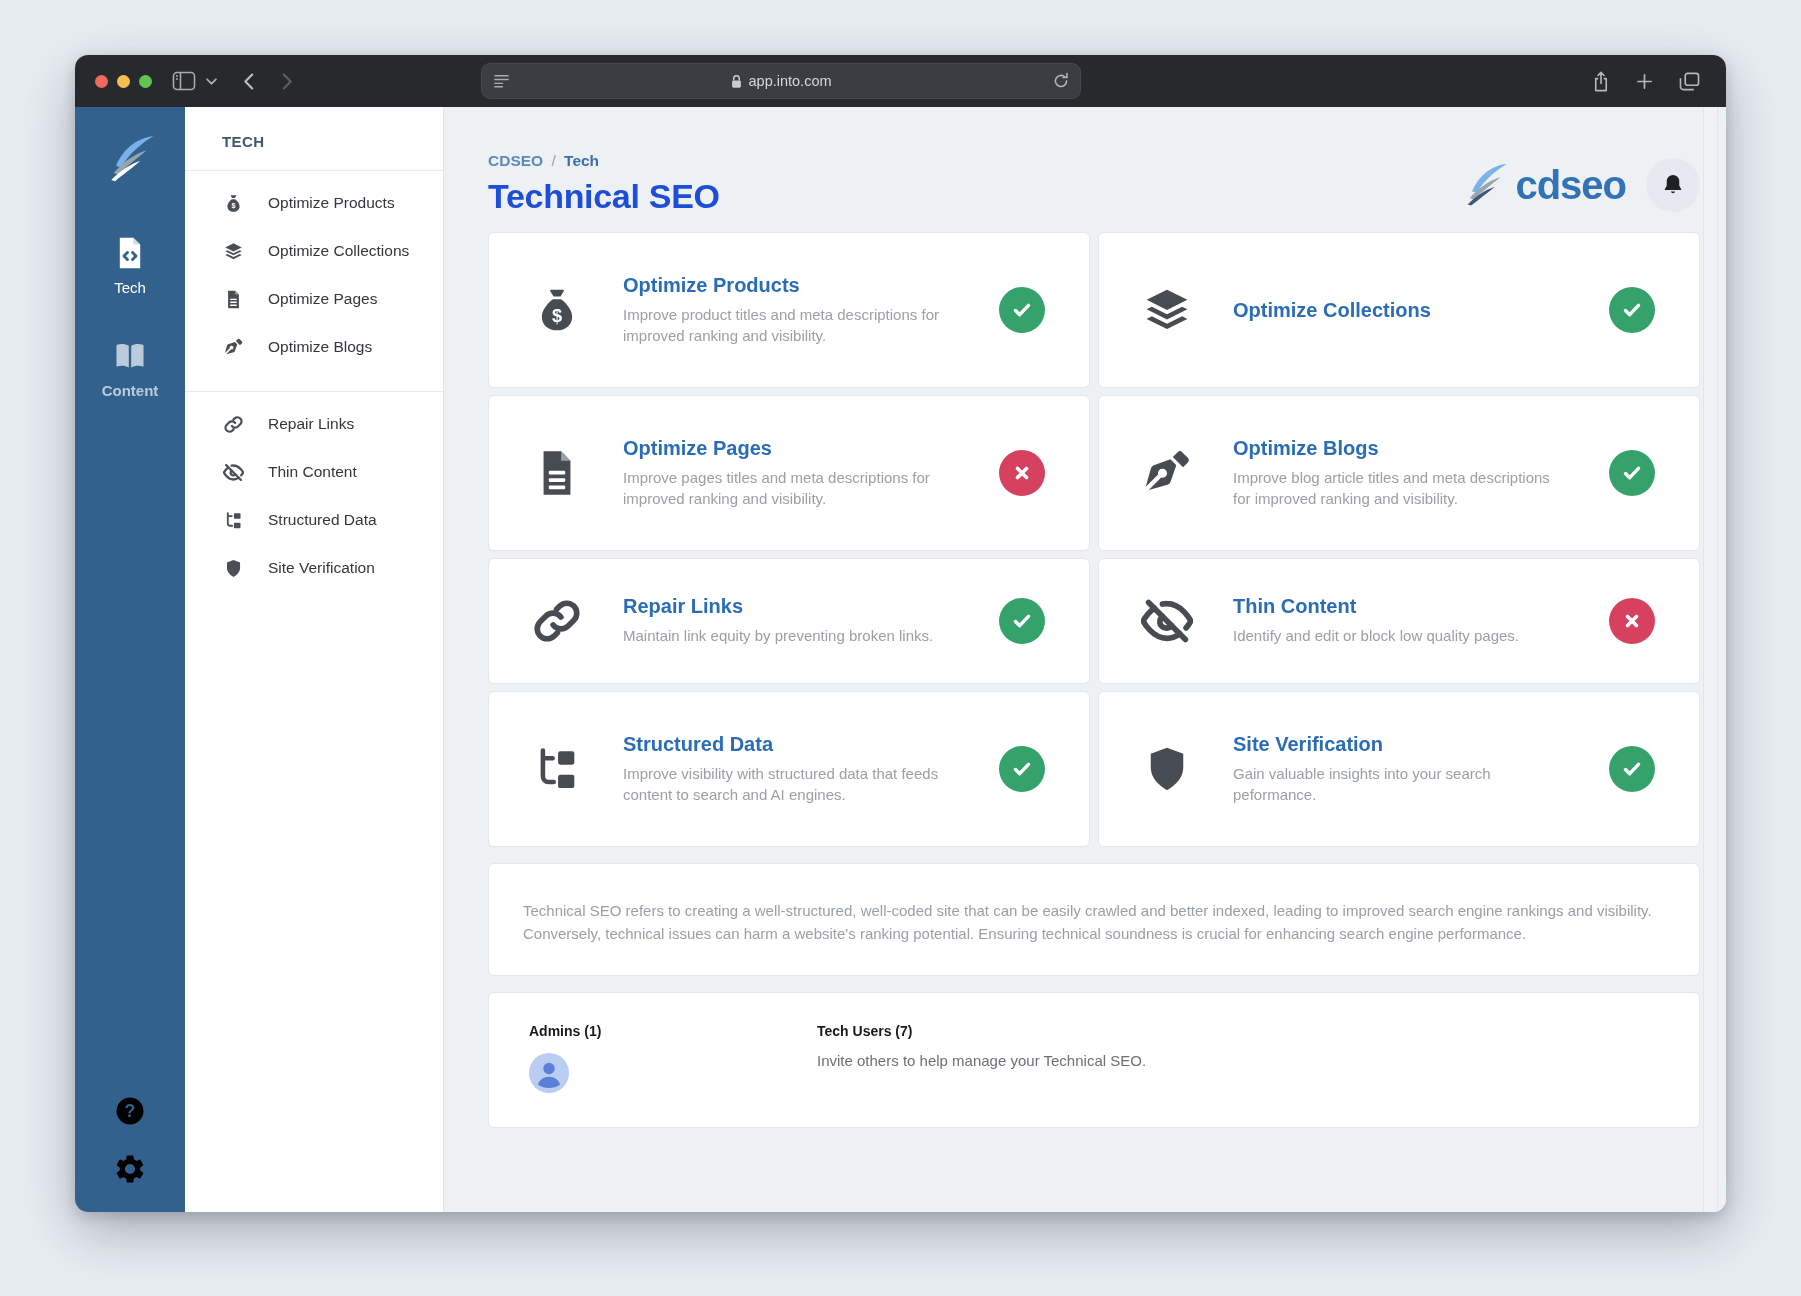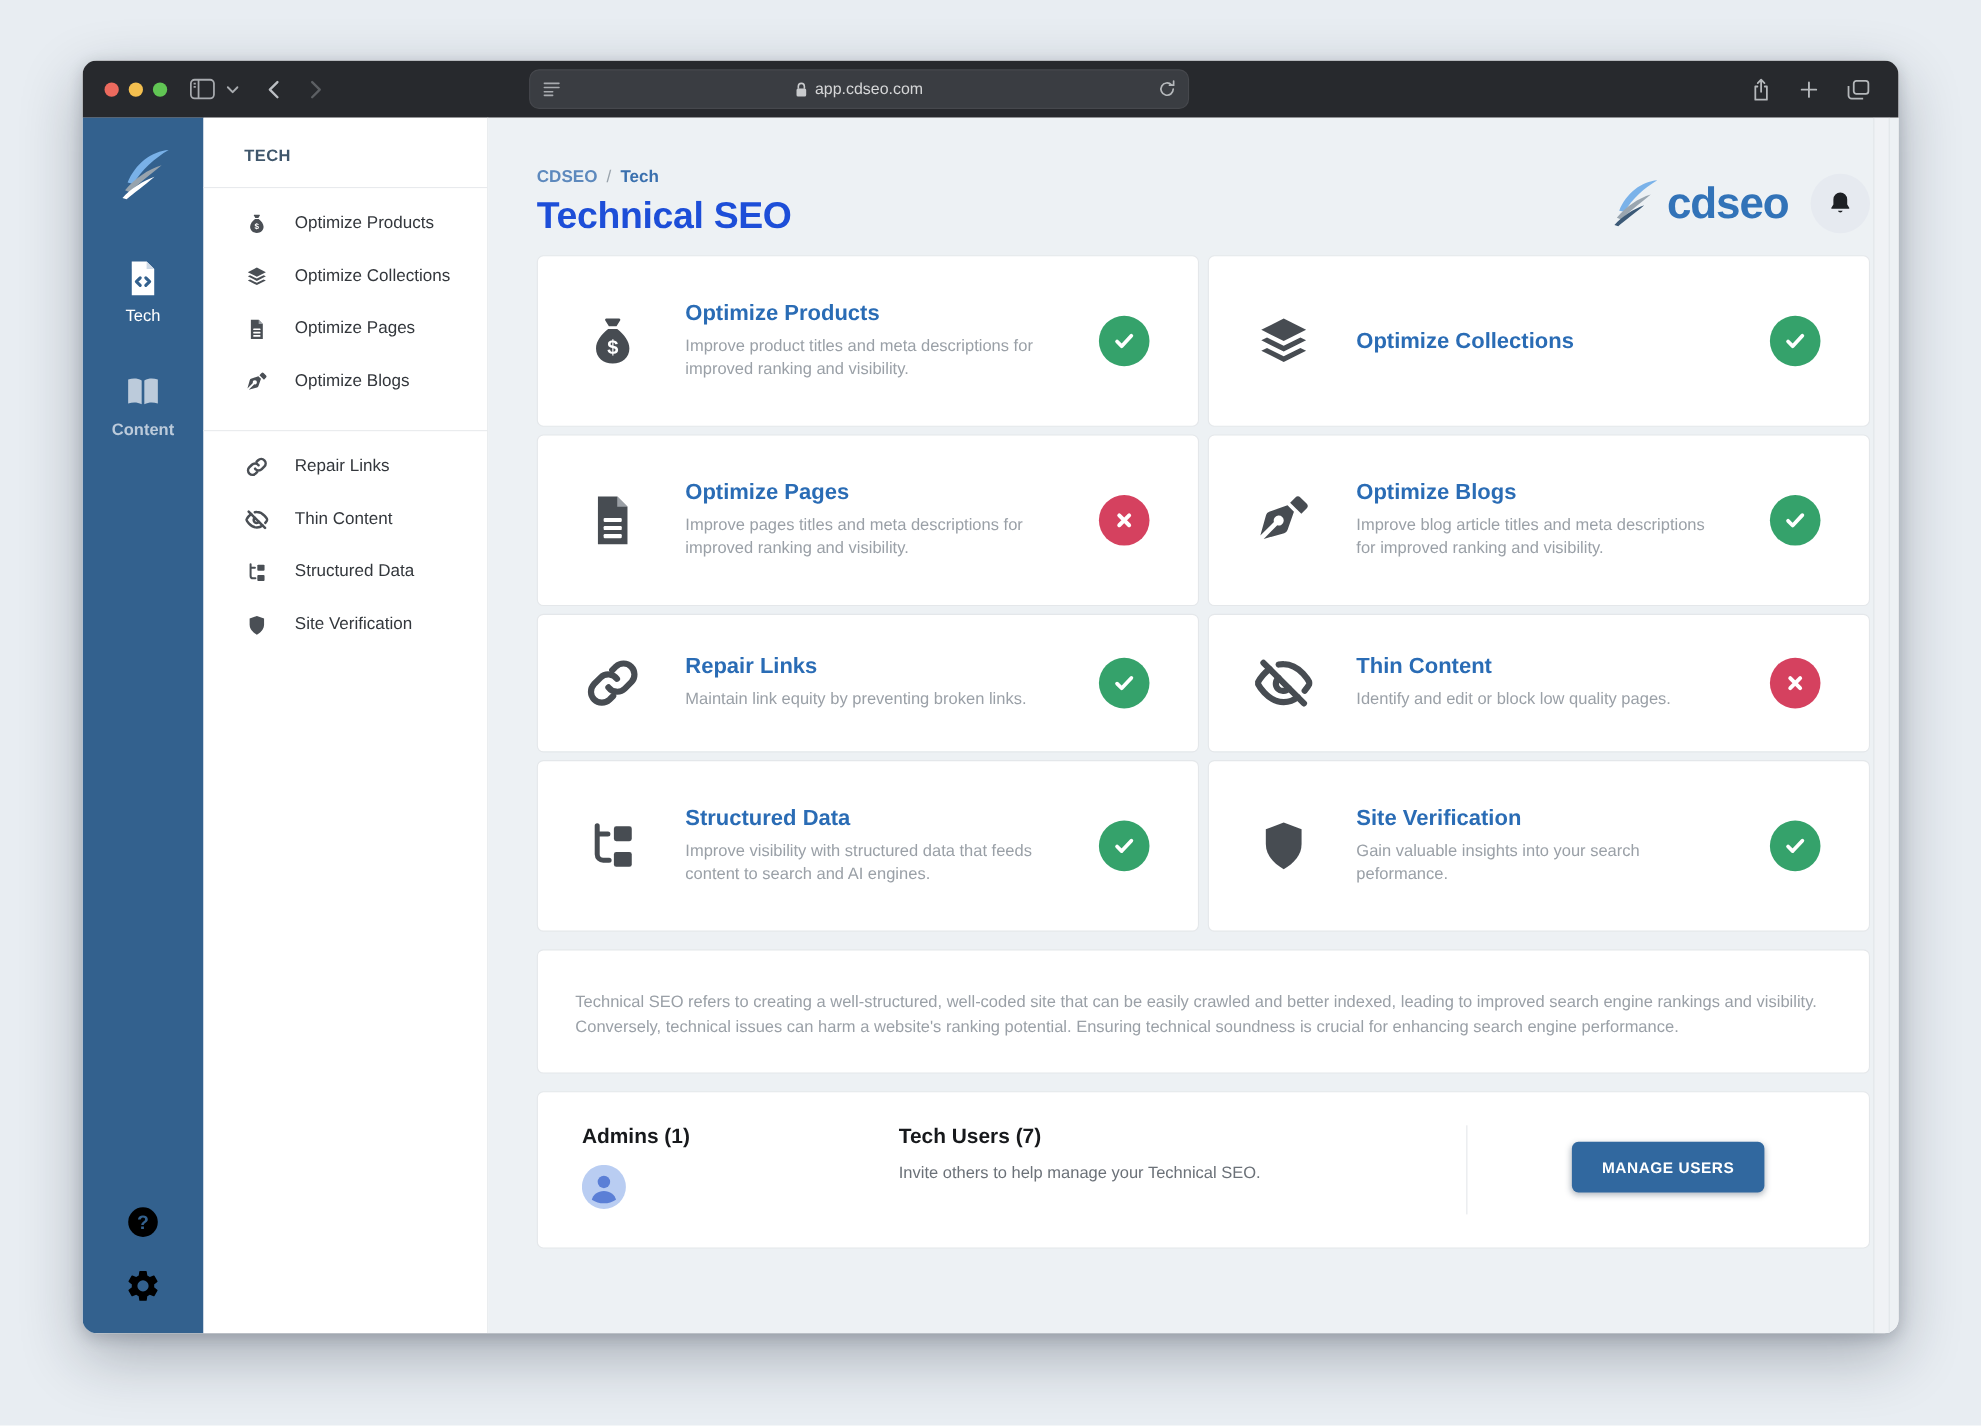--- a/index.html
+++ b/index.html
@@ -66,21 +66,21 @@
   .badge{width:46px;height:46px;border-radius:50%;flex:none;display:flex;align-items:center;justify-content:center;}
   .badge.ok{background:#35a26b;} .badge.error{background:#d5415f;}
   .badge svg{width:24px;height:24px;}
   
   .seo-card{margin-top:16px;background:#fff;border:1px solid #e4e7ea;border-radius:6px;padding:26px 34px 30px;}
   .seo-title{margin:0;font-size:21px;font-weight:700;color:#1b1e22;}
   .seo-body{margin:10px 0 0;font-size:15px;color:#9aa0a7;line-height:1.5;}
   
   .users-card{margin-top:16px;background:#fff;border:1px solid #e4e7ea;border-radius:6px;
               padding:30px 0 30px 40px;display:flex;align-items:stretch;}
-  .u-h{margin:0;font-size:19px;font-weight:700;color:#17191c;}
+  .u-h{margin:0;font-size:14px;font-weight:700;color:#17191c;}
   .u-admins{width:288px;flex:none;}
   .u-avatar{width:40px;height:40px;margin-top:14px;}
   .u-tech{flex:1;min-width:0;}
   .u-invite{margin:13px 0 0;font-size:15px;color:#6b7178;}
   .u-action{width:365px;flex:none;border-left:1px solid #e4e7ea;display:flex;justify-content:center;
             align-items:flex-start;padding-top:15px;}
   .manage-btn{background:#31689f;color:#fff;border:none;border-radius:6px;padding:15px 27px;
               font-family:"Liberation Sans",sans-serif;font-size:14px;font-weight:700;letter-spacing:.5px;
               box-shadow:0 2px 6px rgba(25,45,70,.35);cursor:pointer;}
   .icon-fill{display:inline-block;line-height:0;}
@@ -141,21 +141,21 @@
               <line x1="3" y1="14" x2="11" y2="14"></line>
             </svg>
           </span>
         <span class="url-center">
           <span class="icon-fill" style="width:11px;height:15px">
               <svg viewBox="0 0 12 16">
                 <path fill="none" stroke="#c9cbcd" stroke-width="1.6" d="M3 7V4.8a3 3 0 0 1 6 0V7"></path>
                 <rect x="1.2" y="6.8" width="9.6" height="8" rx="1.6" fill="#c9cbcd"></rect>
               </svg>
             </span>
-          <span>app.cdseo.com</span>
+          <span>app.into.com</span>
         </span>
         <span class="icon-fill" style="width:18px;height:18px">
             <svg viewBox="0 0 20 20" fill="none" stroke="#b5b8bb" stroke-width="1.7" stroke-linecap="round">
               <path d="M16.2 10a6.2 6.2 0 1 1-1.8-4.4"></path>
               <path d="M16.6 1.8v4.2h-4.2"></path>
             </svg>
           </span>
       </div>
       <div class="sp2"></div>
       <div class="tb-right">
@@ -509,20 +509,17 @@
             <span class="u-avatar icon-fill"><svg viewBox="0 0 24 24">
                   <circle cx="12" cy="12" r="12" fill="#b9cdf2"></circle>
                   <circle cx="12" cy="9.3" r="3.4" fill="#5b7fd6"></circle>
                   <path d="M12 14.2c-3.3 0-6 2-6.6 4.8a12 12 0 0 0 13.2 0c-.6-2.8-3.3-4.8-6.6-4.8z" fill="#5b7fd6"></path>
                 </svg></span>
           </div>
           <div class="u-tech">
             <h3 class="u-h">Tech Users (7)</h3>
             <p class="u-invite">Invite others to help manage your Technical SEO.</p>
           </div>
-          <div class="u-action">
-            <button class="manage-btn">MANAGE USERS</button>
-          </div>
         </section>
       </main>
     </div>
   </div>
 </div>
 
 </body></html>

